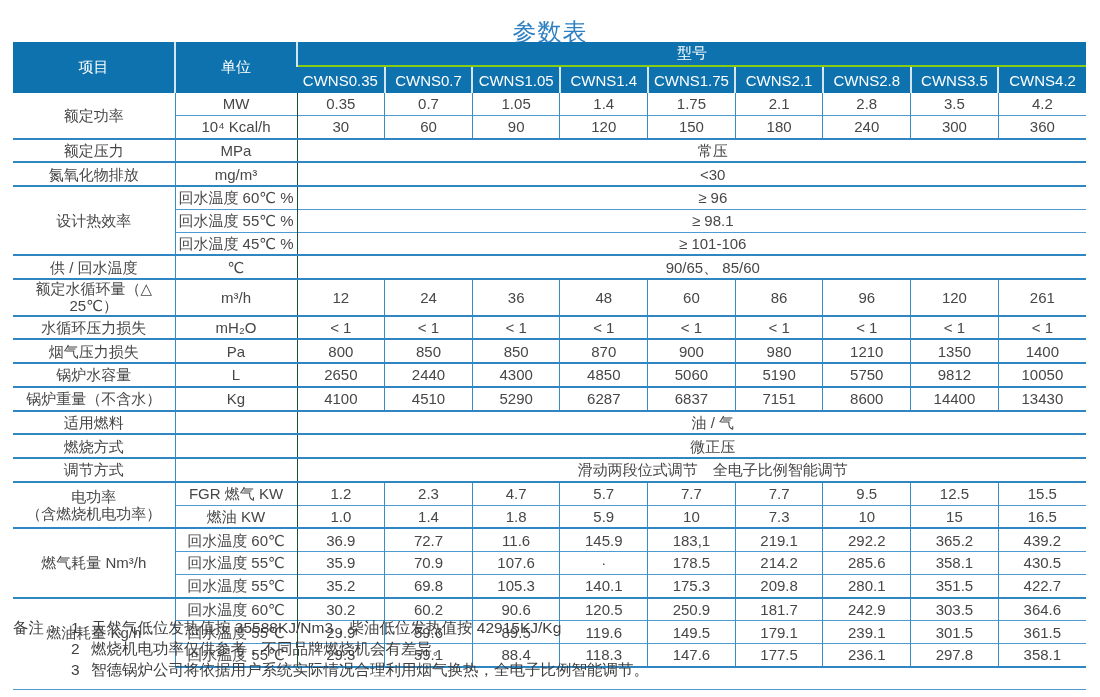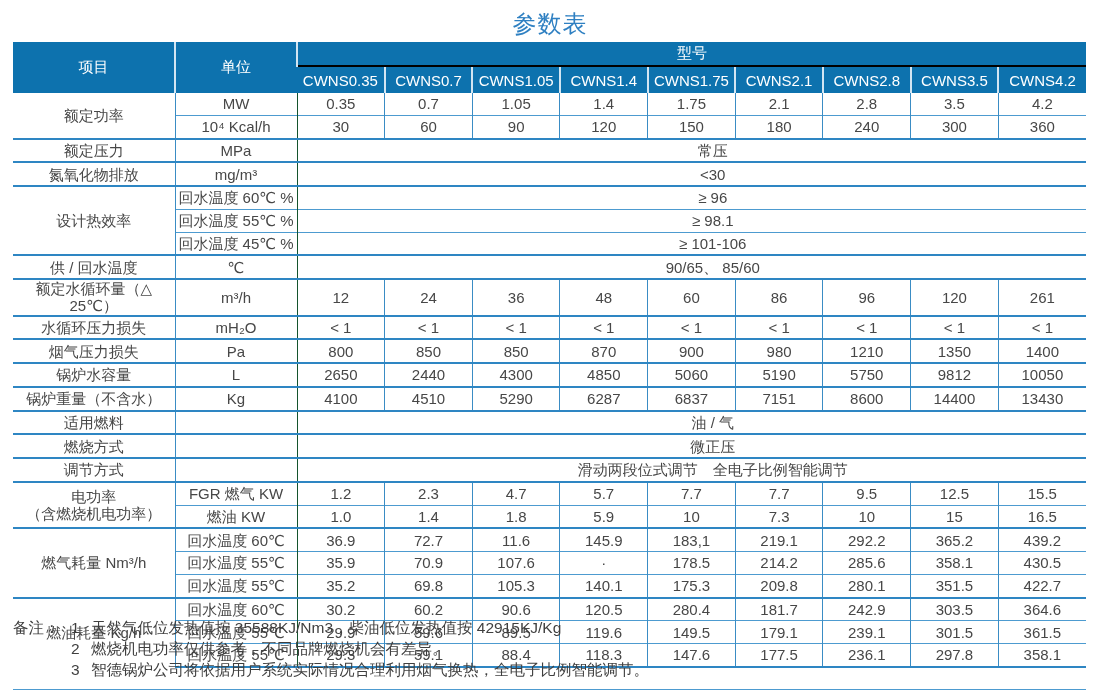--- a/index.html
+++ b/index.html
@@ -4,35 +4,35 @@
 <style>
   html,body{margin:0;padding:0;}
   body{
     width:1100px;height:697px;background:#ffffff;overflow:hidden;
     font-family:"Liberation Sans","DejaVu Sans",sans-serif;
     -webkit-font-smoothing:antialiased;
   }
   .page{position:relative;width:1100px;height:697px;}
 
   .title{
-    position:absolute;top:8px;left:0;width:100%;
+    position:absolute;top:16px;left:0;width:100%;
     text-align:center;font-size:24px;color:#2f80c2;letter-spacing:1px;
   }
 
   table.spec{
     position:absolute;left:13px;top:42px;width:1073px;
     border-collapse:collapse;table-layout:fixed;
   }
   
   thead th{
     background:#0d72ae;color:#ffffff;font-weight:normal;
     font-size:15px;text-align:center;padding:0;
   }
   thead tr.hrow-top th{height:23px;}
-  thead tr.hrow-models th{height:26px;border-top:2px solid #000000;}
+  thead tr.hrow-models th{height:26px;border-top:2px solid #84cc16;}
   thead th.sep-left{border-left:2px solid #d2e5f2;}
   
   tbody td{
     font-size:15px;color:#474747;text-align:center;vertical-align:middle;
     height:21.75px;padding:0 2px;line-height:1.15;background:#ffffff;
     white-space:pre-line;
   }
   tr.major > td{border-top:2px solid #2e86c3;}
   tr.minor > td{border-top:1px solid #4d9bd0;}
   tr.none  > td{border-top:none;}
@@ -291,21 +291,21 @@
           <td class="value-cell">351.5</td>
           <td class="value-cell">422.7</td>
         </tr>
         <tr class="major">
           <td class="item-cell" rowspan="3">燃油耗量  Kg/h</td>
           <td class="unit-cell">回水温度 60℃</td>
           <td class="value-cell">30.2</td>
           <td class="value-cell">60.2</td>
           <td class="value-cell">90.6</td>
           <td class="value-cell">120.5</td>
-          <td class="value-cell">280.4</td>
+          <td class="value-cell">250.9</td>
           <td class="value-cell">181.7</td>
           <td class="value-cell">242.9</td>
           <td class="value-cell">303.5</td>
           <td class="value-cell">364.6</td>
         </tr>
         <tr class="minor">
           <td class="unit-cell">回水温度 55℃</td>
           <td class="value-cell">29.9</td>
           <td class="value-cell">59.6</td>
           <td class="value-cell">89.5</td>

